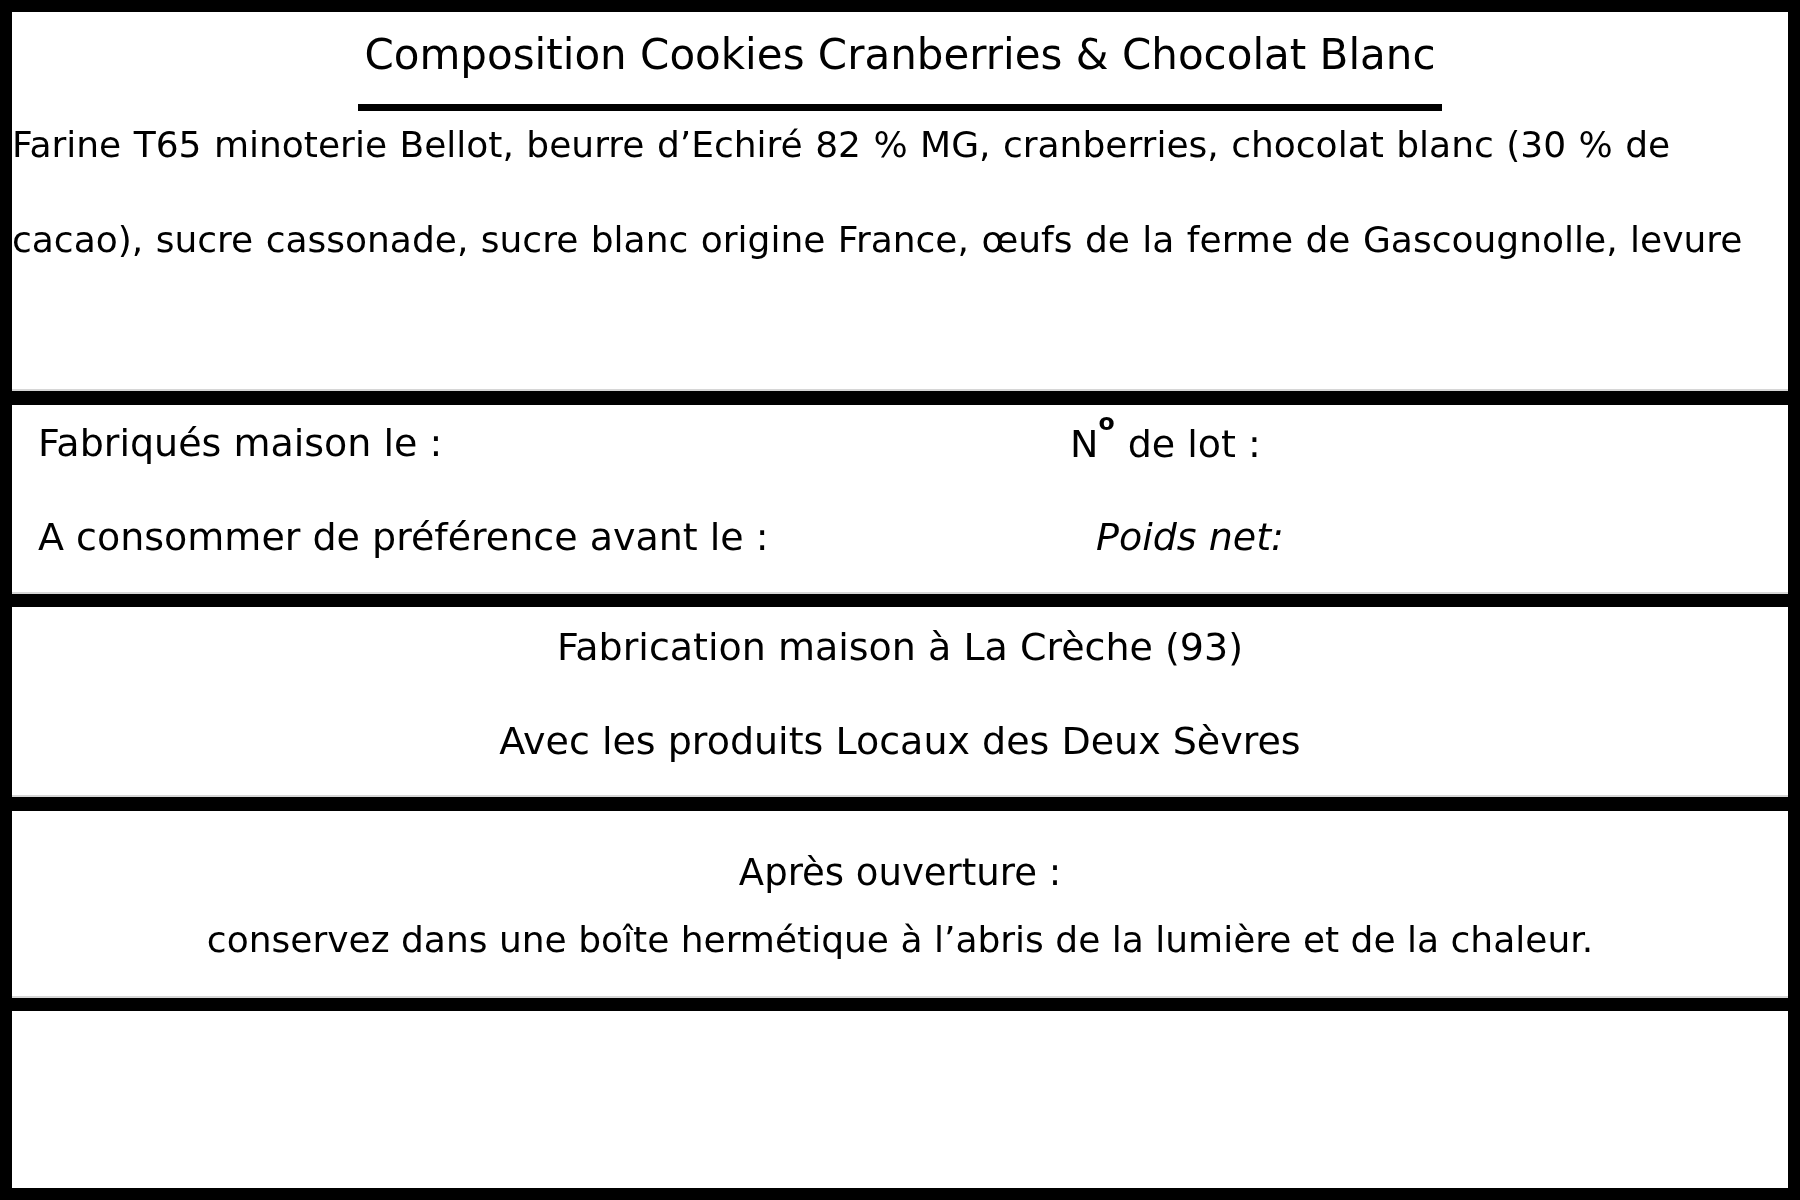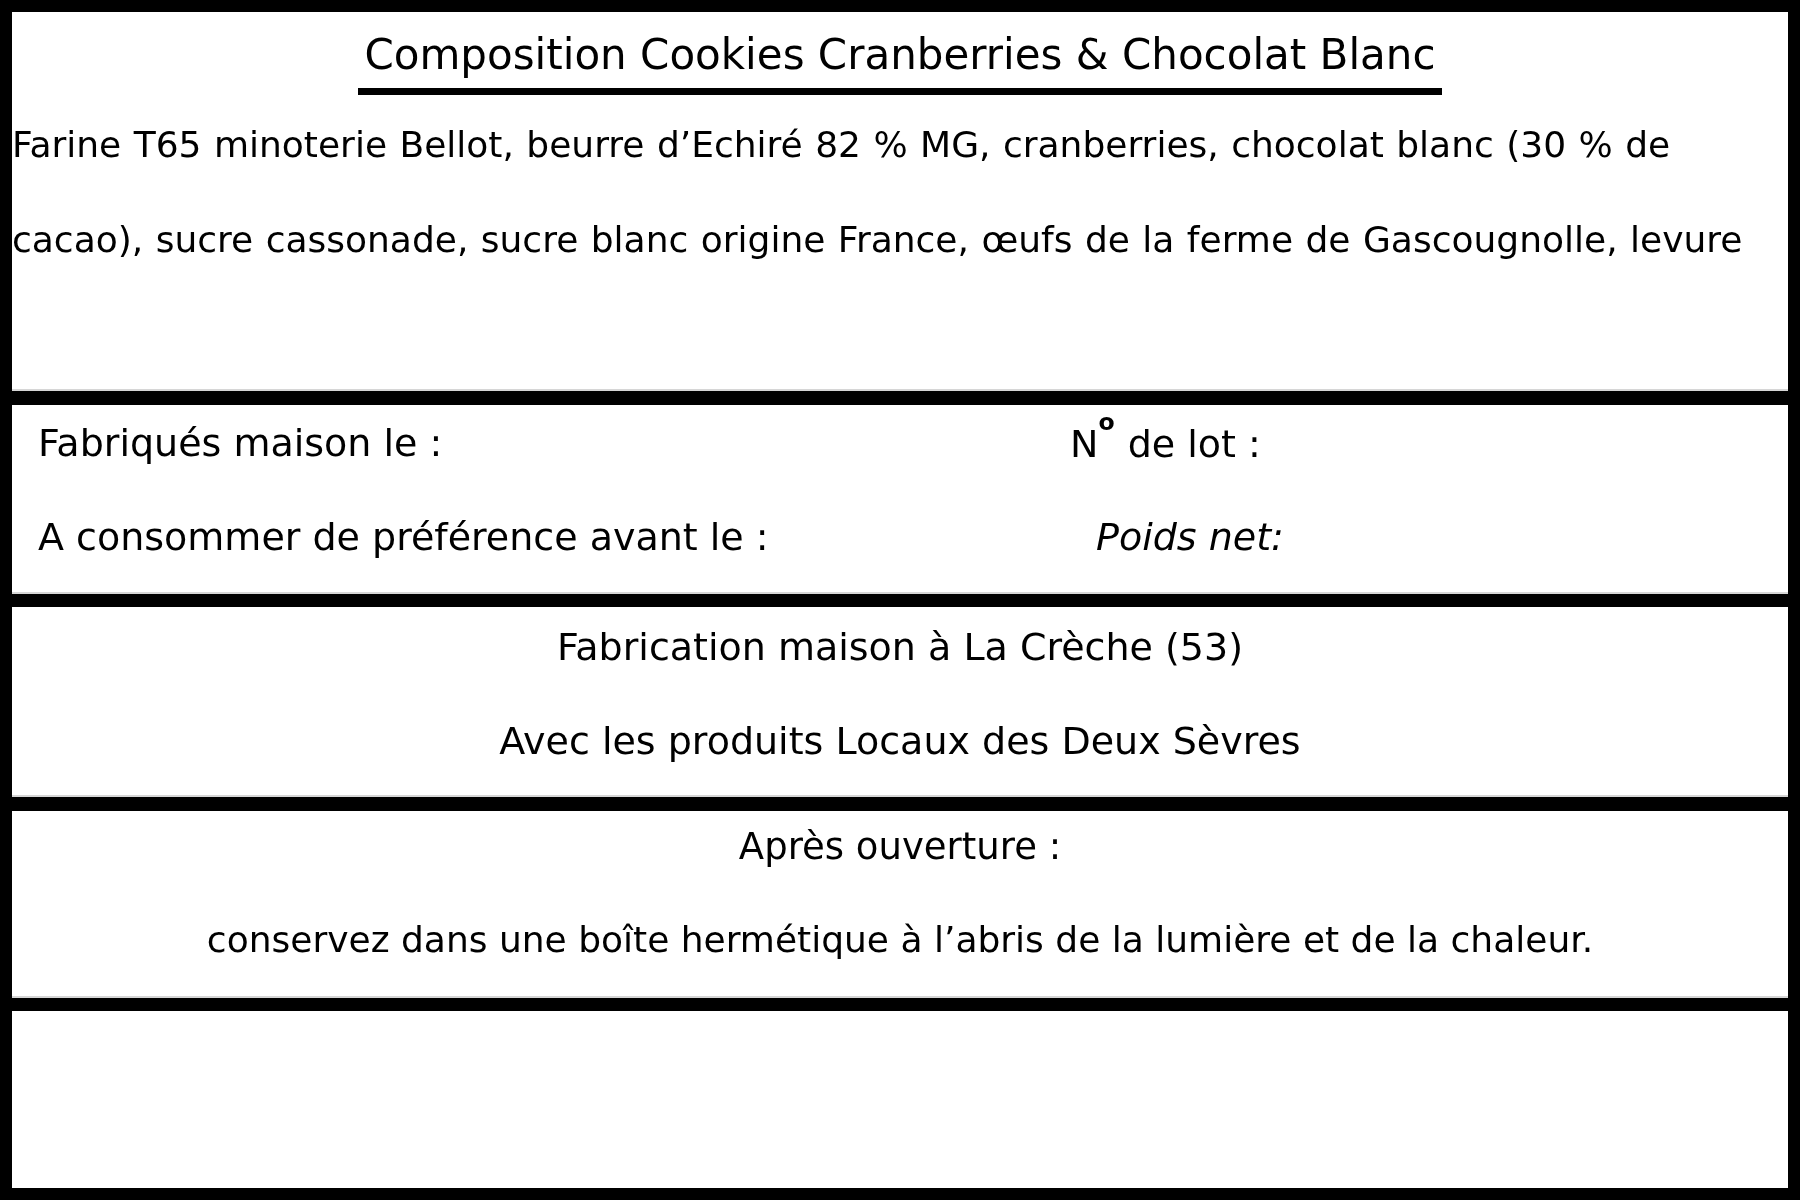--- a/index.html
+++ b/index.html
@@ -27,21 +27,21 @@
     border-top: 2px solid #d6d6d6;
     box-sizing: border-box;
   }
   .sep.thin { height: 15px; }
 
   .title-wrap { position: absolute; top: 20px; left: 0; right: 0; text-align: center; }
   .title {
     display: inline-block;
     font-size: 42px;
     line-height: 1.1;
-    padding: 0 6px 10px 6px;
+    padding: 0 6px 26px 6px;
     border-bottom: 7px solid #000000;
     white-space: nowrap;
   }
   .ing-line {
     position: absolute; left: 0; right: 0;
     font-size: 36px;
     white-space: nowrap;
     word-spacing: 1px;
   }
   .ing-1 { top: 112px; }
@@ -57,21 +57,21 @@
     font-weight: 700;
     font-size: 0.62em;
     position: relative;
     top: -0.55em;
     letter-spacing: 1px;
   }
 
   .center-line { position: absolute; left: 0; right: 0; text-align: center; white-space: nowrap; }
   .origin-1 { top: 18px;  font-size: 38px; }
   .origin-2 { top: 112px; font-size: 38px; }
-  .storage-1 { top: 14px;  font-size: 37px; }
+  .storage-1 { top: 40px;  font-size: 37px; }
   .storage-2 { top: 108px; font-size: 36px; }
   .allergens-line { top: 86px; font-size: 37px; word-spacing: 3px; }
 </style>
 </head>
 <body>
 
 <div class="page">
 
   <section class="sec sec-ingredients">
     <div class="title-wrap">
@@ -86,21 +86,21 @@
   <section class="sec sec-traceability">
     <div class="trace-item trace-made">Fabriqués maison le :</div>
     <div class="trace-item trace-lot"><span>N</span><sup class="lot-sup">o</sup><span> de lot :</span></div>
     <div class="trace-item trace-bbd">A consommer de préférence avant le :</div>
     <div class="trace-item trace-net">Poids net:</div>
   </section>
 
   <div class="sep thin"></div>
 
   <section class="sec sec-origin">
-    <div class="center-line origin-1">Fabrication maison à La Crèche (53)</div>
+    <div class="center-line origin-1">Fabrication maison à La Crèche (93)</div>
     <div class="center-line origin-2">Avec les produits Locaux des Deux Sèvres</div>
   </section>
 
   <div class="sep"></div>
 
   <section class="sec sec-storage">
     <div class="center-line storage-1">Après ouverture :</div>
     <div class="center-line storage-2">conservez dans une boîte hermétique à l’abris de la lumière et de la chaleur.</div>
   </section>
 

